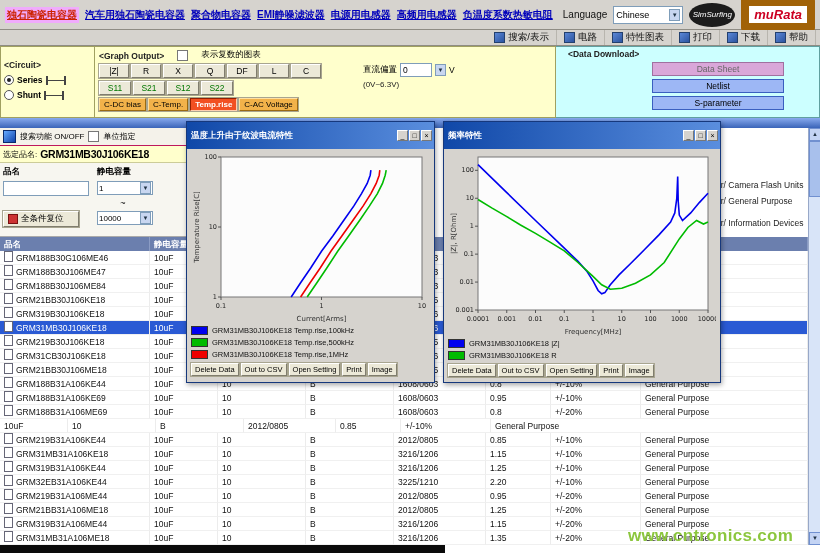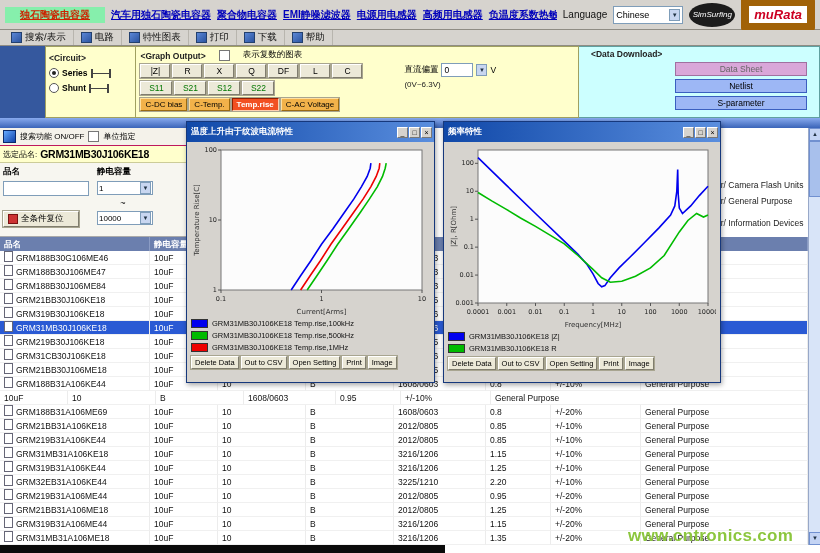--- a/index.html
+++ b/index.html
@@ -5,41 +5,41 @@
   html,body{margin:0;padding:0;}
   body{width:820px;height:553px;position:relative;overflow:hidden;background:#35589e;
        font-family:"Liberation Sans",sans-serif;-webkit-font-smoothing:antialiased;}
   
   .topbar{position:absolute;left:0;top:0;width:820px;height:30px;background:#d6d3ce;
           border-bottom:1px solid #8f8c84;display:flex;align-items:center;gap:6px;
           padding:0 5px;box-sizing:border-box;z-index:30;}
   #nav-links{display:flex;gap:6px;align-items:center;overflow:hidden;flex:1;min-width:0;}
   .nav-link{font-size:10px;font-weight:bold;color:#0000bb;text-decoration:underline;
             white-space:nowrap;cursor:pointer;flex-shrink:0;}
-  .nav-link.active{background:#86efac;color:#cc2200;padding:1px 15px;}
+  .nav-link.active{background:#f0abfc;color:#cc2200;padding:1px 2px;}
   .lang-label{font-size:10px;color:#111;white-space:nowrap;}
   .lang-select{width:64px;height:16px;background:#fff;border:1px solid #7f9db9;font-size:9px;
                display:flex;align-items:center;justify-content:space-between;padding:0 2px;flex-shrink:0;}
   .arrow-box{width:11px;height:12px;background:#c8d6f0;border:1px solid #7f9db9;font-size:6px;
              text-align:center;line-height:11px;color:#234;box-sizing:border-box;}
   .logo-ss{width:46px;height:24px;background:#1c1c1c;border-radius:50%;color:#fff;font-style:italic;
            font-size:8px;display:flex;align-items:center;justify-content:center;flex-shrink:0;}
   .logo-murata{border:8px solid #a16207;background:#fff;color:#cc0022;font-weight:bold;font-style:italic;
                font-size:13px;padding:1px 5px;border-radius:3px;flex-shrink:0;}
   
   .menubar{position:absolute;left:0;top:30px;width:820px;height:16px;background:#d6d3ce;
            border-bottom:1px solid #8f8c84;display:flex;align-items:center;padding:0 4px;
-           box-sizing:border-box;z-index:30;}
+           box-sizing:border-box;z-index:30;justify-content:flex-end;}
   .menu-item{display:flex;align-items:center;gap:3px;font-size:9.5px;color:#111;padding:1px 7px;
              border-right:1px solid #b8b5ae;cursor:pointer;white-space:nowrap;}
   .menu-icon{width:9px;height:9px;background:linear-gradient(135deg,#5b87d6,#2c54a0);
              border:1px solid #23406e;}
   
   .strip{position:absolute;left:0;top:46px;width:820px;height:72px;display:flex;z-index:30;}
-  .panel-circuit{width:95px;background:#ffffcc;border:1px solid #a0a060;box-sizing:border-box;padding:6px 3px;margin-left:45px;}
+  .panel-circuit{width:95px;background:#ffffcc;border:1px solid #a0a060;box-sizing:border-box;padding:13px 3px;}
   .panel-title{font-size:8.5px;font-weight:bold;color:#222;}
   .radio-row{display:flex;align-items:center;gap:3px;margin-top:5px;font-size:8.5px;font-weight:bold;}
   .radio{width:8px;height:8px;border:1px solid #555;border-radius:50%;background:#fff;position:relative;flex-shrink:0;}
   .radio.sel::after{content:"";position:absolute;left:2px;top:2px;width:4px;height:4px;background:#222;border-radius:50%;}
   .circ-glyph{width:16px;height:9px;display:inline-block;
               background:linear-gradient(transparent 40%,#444 40% 60%,transparent 60%);
               border-left:2px solid #444;border-right:2px solid #444;}
   .panel-graph{width:461px;background:#ffffcc;border:1px solid #a0a060;border-left:none;
                box-sizing:border-box;padding:2px 4px;position:relative;}
   .go-title-row{display:flex;align-items:flex-end;gap:13px;}
@@ -103,21 +103,21 @@
   .varrow{width:12px;height:13px;background:#c4d4f4;border:1px solid #7090d0;box-sizing:border-box;
           font-size:6px;text-align:center;line-height:11px;color:#234;}
   .varrow.down{position:absolute;bottom:0;left:0;}
   .vthumb{position:absolute;top:13px;left:0;width:12px;height:56px;background:#a8c0ec;
           border:1px solid #7090d0;box-sizing:border-box;}
   
   .window{position:absolute;background:#d6d3ce;border:1px solid #16387c;
           box-shadow:1px 2px 5px rgba(0,0,0,.35);z-index:20;}
   #win0{left:186px;top:121px;width:247px;height:260px;}
   #win1{left:443px;top:121px;width:276px;height:260px;}
-  .titlebar{height:20px;background:linear-gradient(90deg,#1048a8,#5a8ede);display:flex;align-items:center;
+  .titlebar{height:27px;background:linear-gradient(90deg,#1048a8,#5a8ede);display:flex;align-items:center;
             padding:0 2px 0 4px;justify-content:flex-end;}
   .title{color:#fff;font-size:8.5px;font-weight:bold;flex:1;white-space:nowrap;overflow:hidden;}
   .wctl{width:11px;height:11px;background:#d6d3ce;border:1px solid;border-color:#fff #777 #777 #fff;
         font-size:7px;line-height:9px;text-align:center;margin-left:1px;cursor:pointer;box-sizing:border-box;}
   .wbody{padding:2px 4px;}
   .legend{margin-top:1px;}
   .lrow{display:flex;align-items:center;gap:4px;height:12px;}
   .lswatch{width:15px;height:7px;border:1px solid #333;flex-shrink:0;}
   .llabel{font-size:7.5px;color:#111;white-space:nowrap;overflow:hidden;}
   .wbtns{display:flex;gap:2px;margin-top:3px;}
@@ -383,40 +383,40 @@
         <div class="cell c0"><span class="doc"></span><span>GRM188B31A106KE44</span></div>
         <div class="cell c1">10uF</div>
         <div class="cell c2">10</div>
         <div class="cell c3">B</div>
         <div class="cell c4">1608/0603</div>
         <div class="cell c5">0.8</div>
         <div class="cell c6">+/-10%</div>
         <div class="cell c7">General Purpose</div>
       </div>
       <div class="trow">
+        <div class="cell c0"><span class="doc"></span><span>GRM188B31A106KE69</span></div>
         <div class="cell c1">10uF</div>
         <div class="cell c2">10</div>
         <div class="cell c3">B</div>
         <div class="cell c4">1608/0603</div>
         <div class="cell c5">0.95</div>
         <div class="cell c6">+/-10%</div>
         <div class="cell c7">General Purpose</div>
       </div>
       <div class="trow">
         <div class="cell c0"><span class="doc"></span><span>GRM188B31A106ME69</span></div>
         <div class="cell c1">10uF</div>
         <div class="cell c2">10</div>
         <div class="cell c3">B</div>
         <div class="cell c4">1608/0603</div>
         <div class="cell c5">0.8</div>
         <div class="cell c6">+/-20%</div>
         <div class="cell c7">General Purpose</div>
       </div>
       <div class="trow">
-        <div class="cell c0"><span class="doc"></span><span>GRM21BB31A106KE18</span></div>
         <div class="cell c1">10uF</div>
         <div class="cell c2">10</div>
         <div class="cell c3">B</div>
         <div class="cell c4">2012/0805</div>
         <div class="cell c5">0.85</div>
         <div class="cell c6">+/-10%</div>
         <div class="cell c7">General Purpose</div>
       </div>
       <div class="trow">
         <div class="cell c0"><span class="doc"></span><span>GRM219B31A106KE44</span></div>

